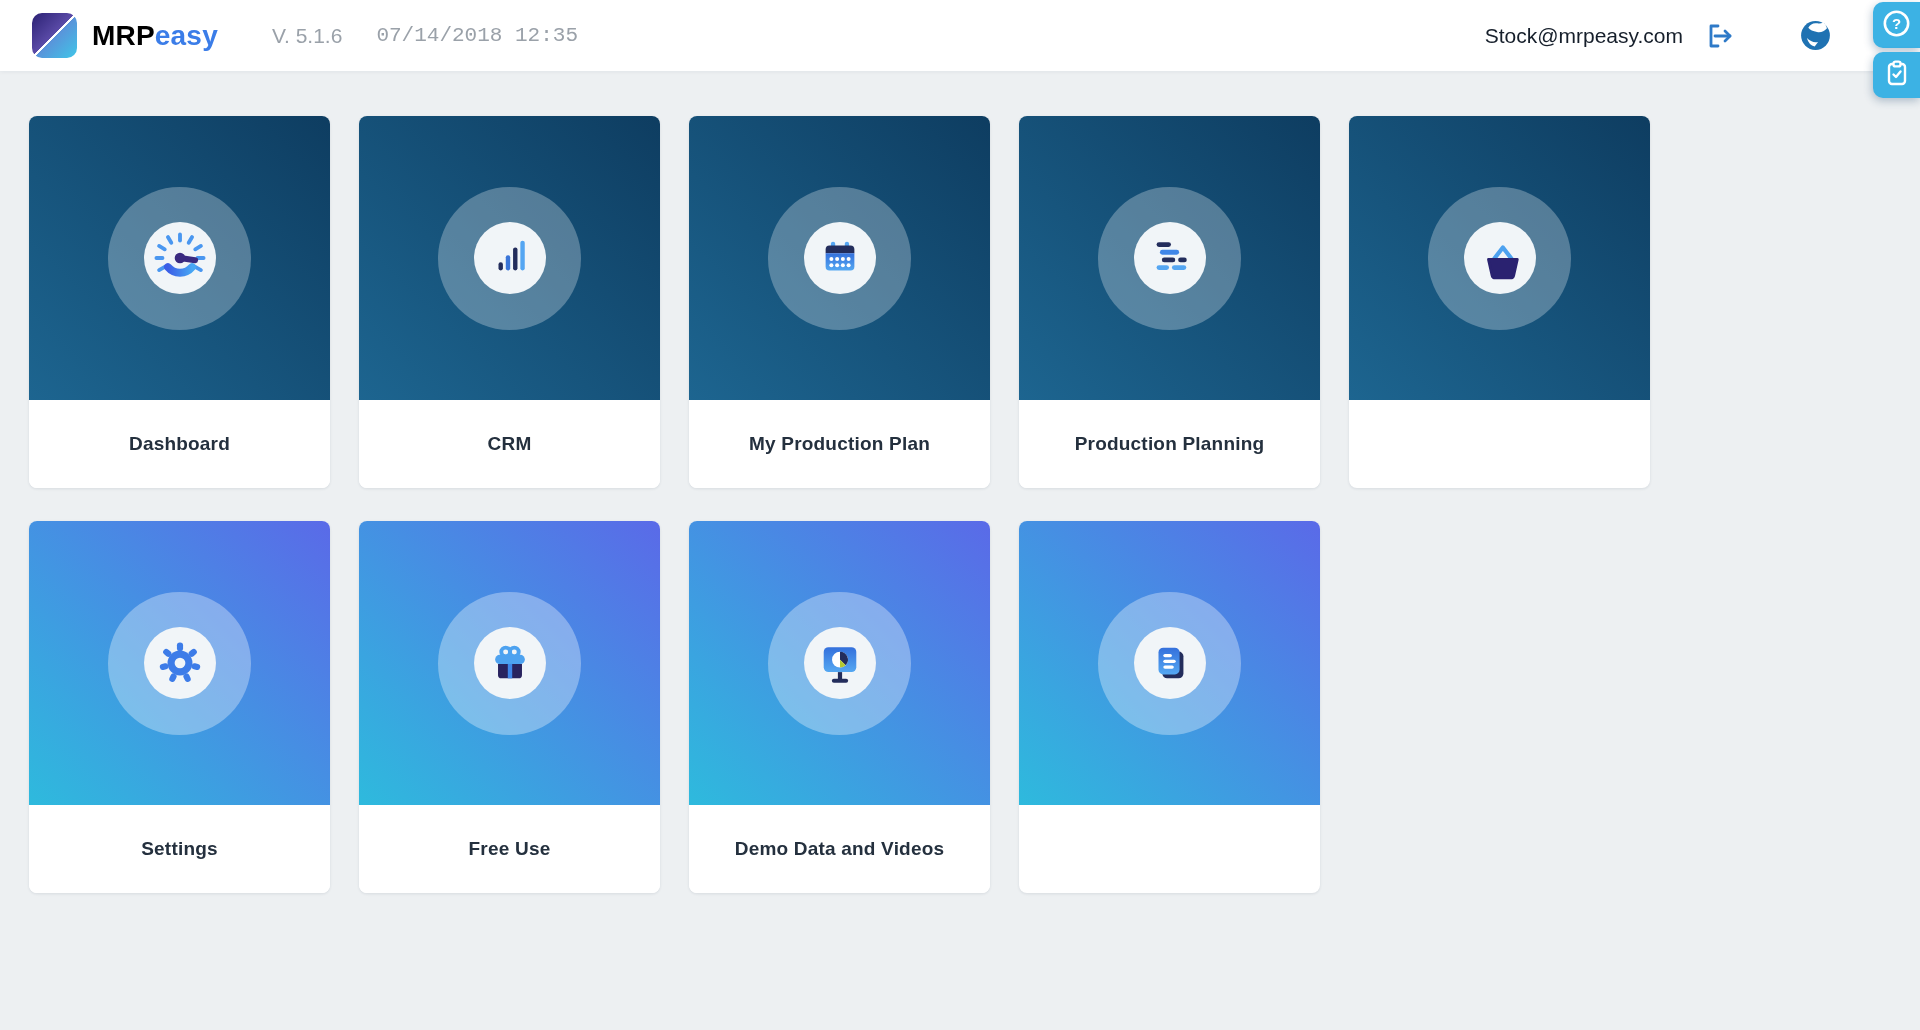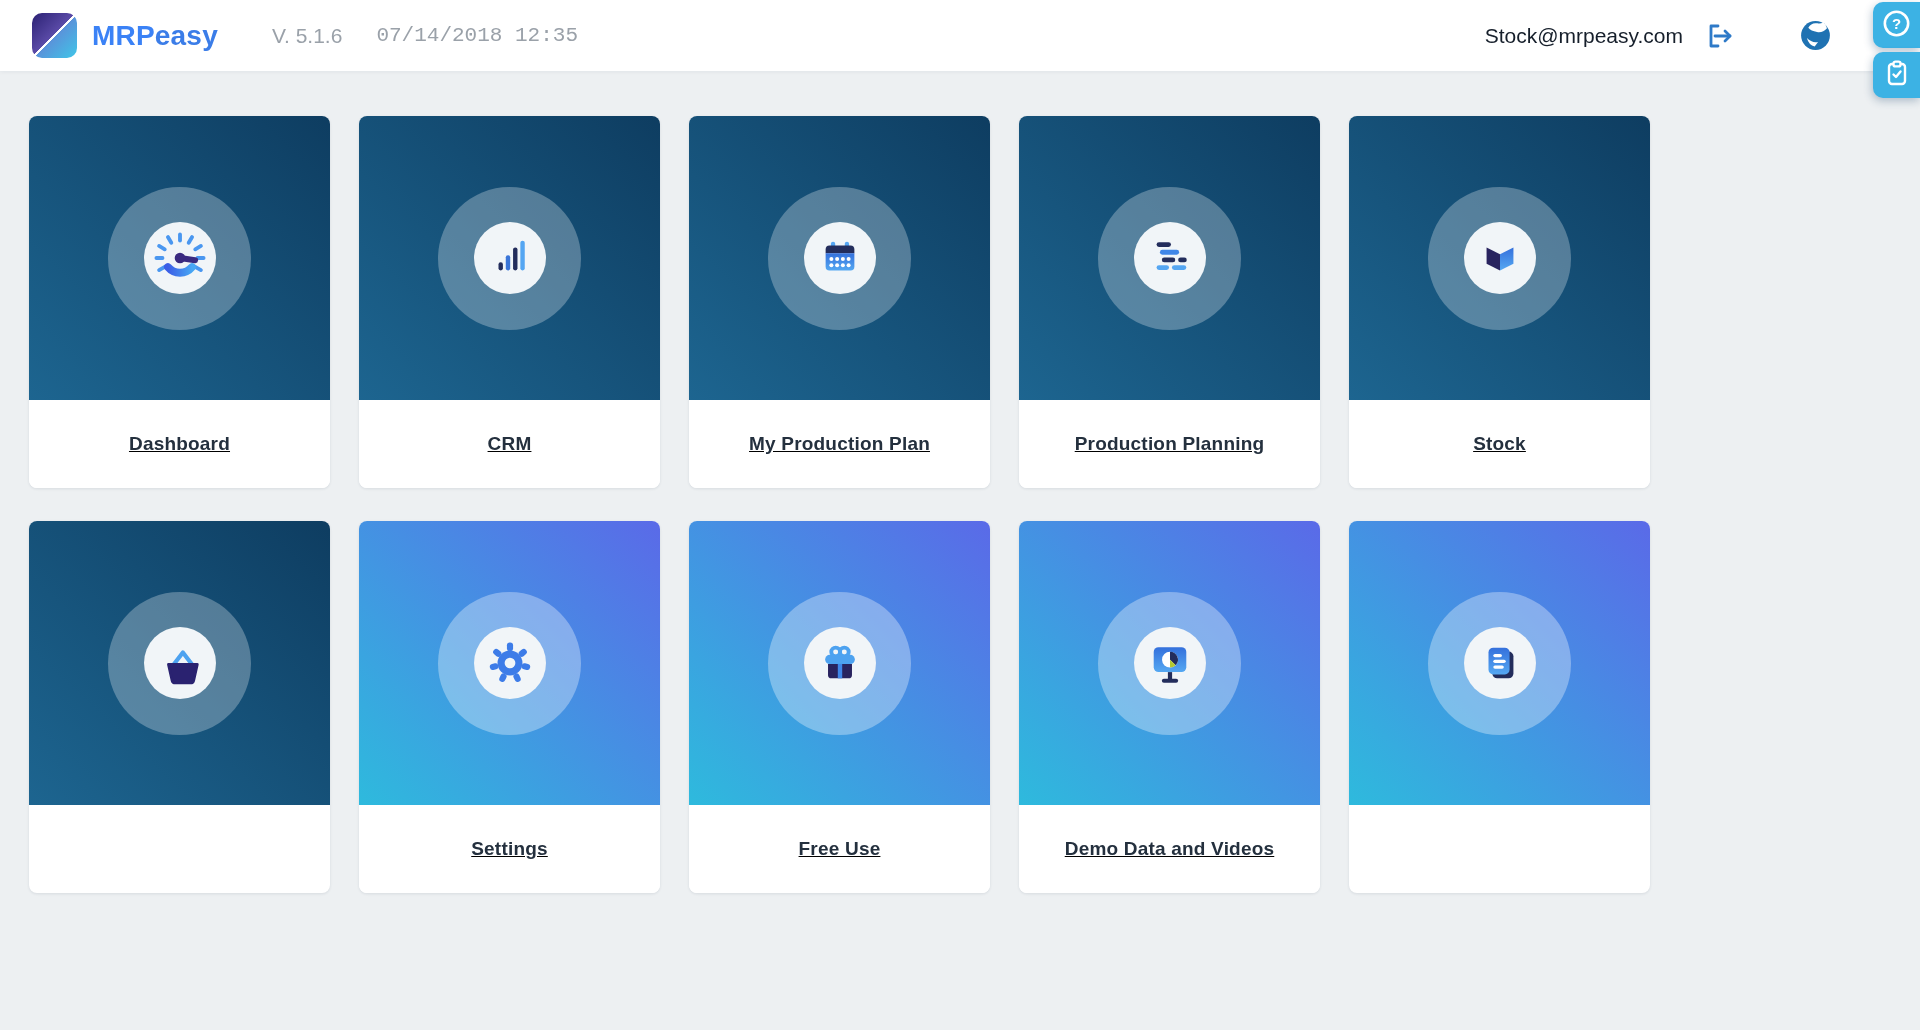--- a/index.html
+++ b/index.html
@@ -10,21 +10,21 @@
   .header {
     height:71px; background:#ffffff; display:flex; align-items:center;
     padding:0 86px 0 32px; position:relative; z-index:2;
     box-shadow:0 1px 4px rgba(20,40,70,.06);
   }
   .logo-mark {
     width:45px; height:45px; border-radius:10px; flex:0 0 auto;
     background:linear-gradient(135deg,#2b2173 0%,#5b4ba8 48.5%,#ffffff 48.5%,#ffffff 51.5%,#5a93da 51.5%,#3fc6e8 100%);
   }
   .brand { margin-left:15px; font-size:28px; font-weight:800; letter-spacing:.2px; display:flex; align-items:baseline; }
-  .brand .b1 { color:#3b82f6; }
+  .brand .b1 { color:#000000; }
   .brand .b2 { color:#3b7de8; font-weight:700; }
   .hmeta { color:#9aa1a9; font-size:21px; }
   .ver { margin-left:54px; }
   .date { margin-left:34px;font-family:Liberation Mono, monospace; }
   .email { margin-left:auto; color:#161f2b; font-size:21px; }
   .logout { margin-left:22px; width:30px; height:30px; cursor:pointer; display:flex; align-items:center; }
   .globe { margin-left:62px; width:37px; height:37px; cursor:pointer; }
 
   
   .edge-btn {
@@ -32,21 +32,21 @@
     border-radius:10px 0 0 10px; display:flex; align-items:center; justify-content:center;
     box-shadow:-1px 3px 8px rgba(30,70,110,.30); cursor:pointer; z-index:5;
   }
   .edge-btn.help { top:2px; }
   .edge-btn.tasks { top:52px; }
 
   
   .grid {
     margin:45px 0 0 29px;
     display:grid; grid-template-columns:repeat(5,301px);
-    column-gap:29px; row-gap:33px;text-decoration:underline;
+    column-gap:29px; row-gap:33px;
   }
   .tile {
     width:301px; border-radius:8px; overflow:hidden; cursor:pointer;
     box-shadow:0 1px 3px rgba(16,42,67,.10); background:#ffffff;
   }
   .tile-art { height:284px; display:flex; align-items:center; justify-content:center; }
   .tile-art.dark  { background:linear-gradient(to top right,#1d6590,#0e3d61); }
   .tile-art.light { background:linear-gradient(to top right,#2ebadd,#5a6ae8); }
   .circle-outer {
     width:143px; height:143px; border-radius:50%;
@@ -210,33 +210,20 @@
           <rect x="32.5" y="23.5" width="9" height="5" rx="2.5" fill="#232d5c"></rect>
           <rect x="10" y="31.5" width="13" height="5" rx="2.5" fill="#55a6f2"></rect>
           <rect x="26" y="31.5" width="15" height="5" rx="2.5" fill="#55a6f2"></rect>
         </svg>
       </div>
         </div>
     </div>
     <div class="tile-label">Production Planning</div>
   </div>
 
-  <div class="tile">
-    <div class="tile-art dark">
-      <div class="circle-outer">
-          <div class="circle-inner">
-        <svg class="ticon" viewBox="0 0 48 48">
-          <path d="M10,13 L24,20 L24,37 L10,30 Z" fill="#29245f"></path>
-          <path d="M38,13 L24,20 L24,37 L38,30 Z" fill="url(#g-blue)"></path>
-        </svg>
-      </div>
-        </div>
-    </div>
-    <div class="tile-label">Stock</div>
-  </div>
 
   <div class="tile">
     <div class="tile-art dark">
       <div class="circle-outer">
           <div class="circle-inner">
         <svg class="ticon" viewBox="0 0 48 48">
           <polyline points="17,26 27,13 37,26" fill="none" stroke="#4da2f0" stroke-width="4.4" stroke-linecap="round" stroke-linejoin="round"></polyline>
           <path d="M12,25.5 L42,25.5 L38.3,42 Q37.8,44.8 34.8,44.8 L19.2,44.8 Q16.2,44.8 15.7,42 Z" fill="#2a2270" stroke="#2a2270" stroke-width="3" stroke-linejoin="round"></path>
         </svg>
       </div>

